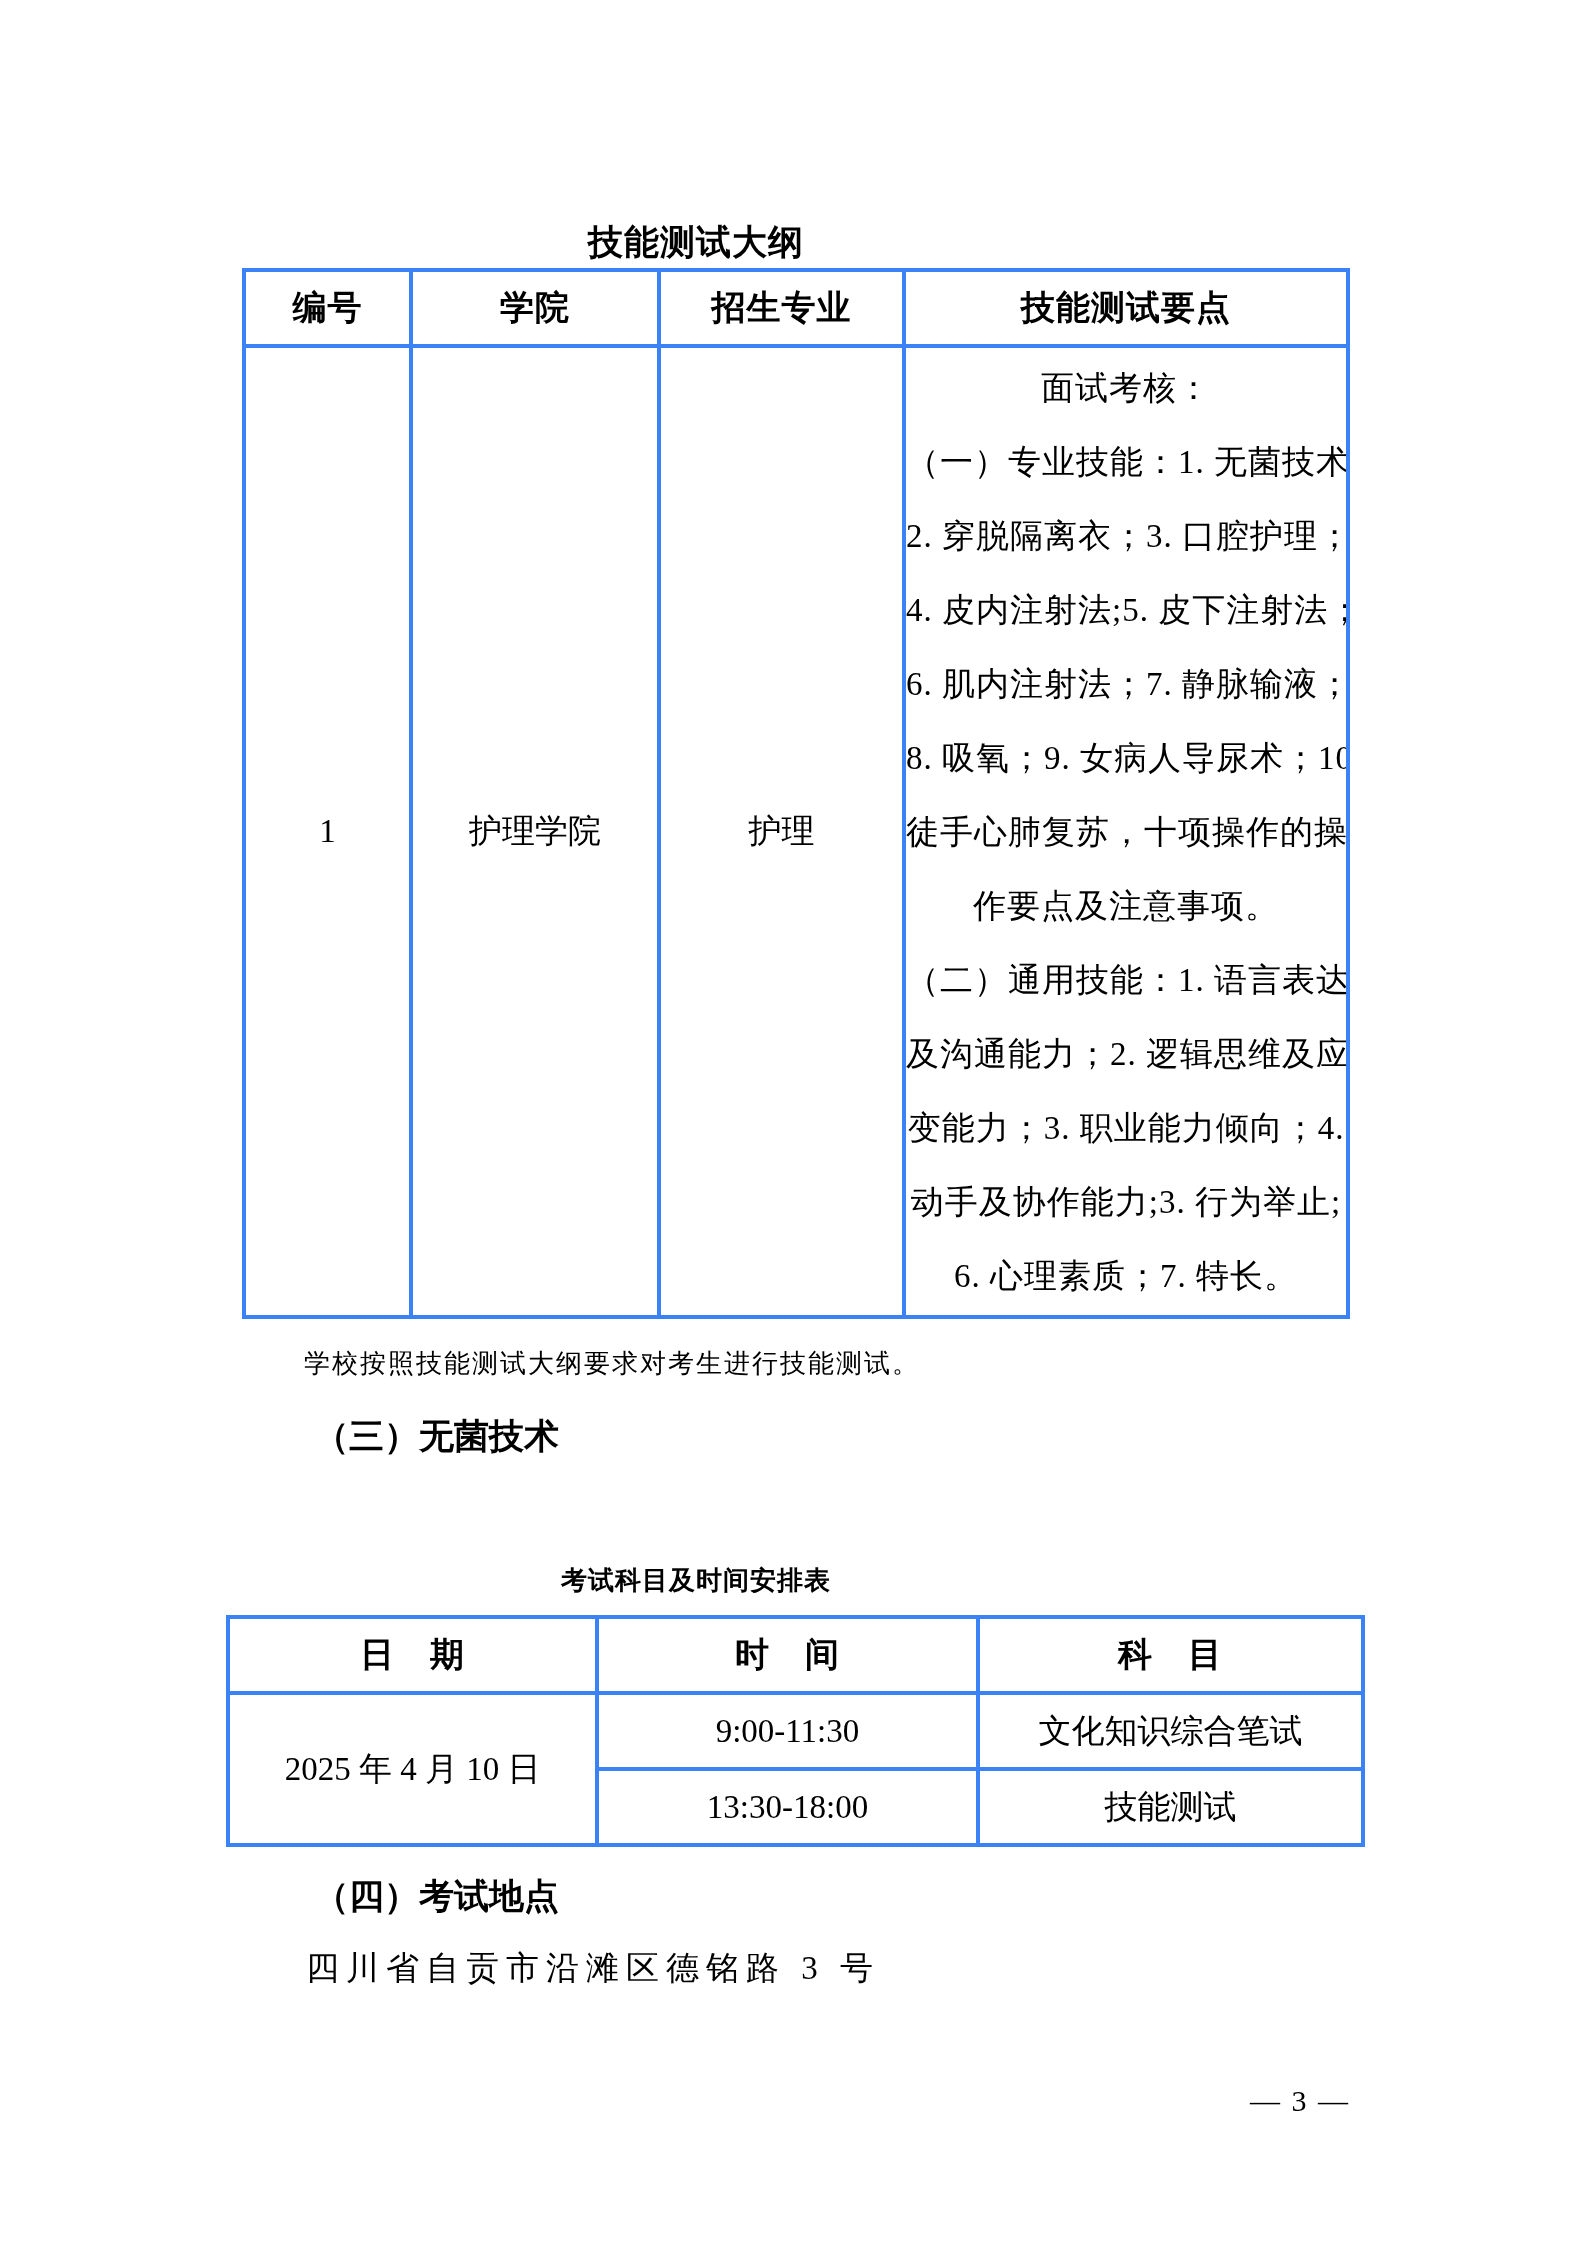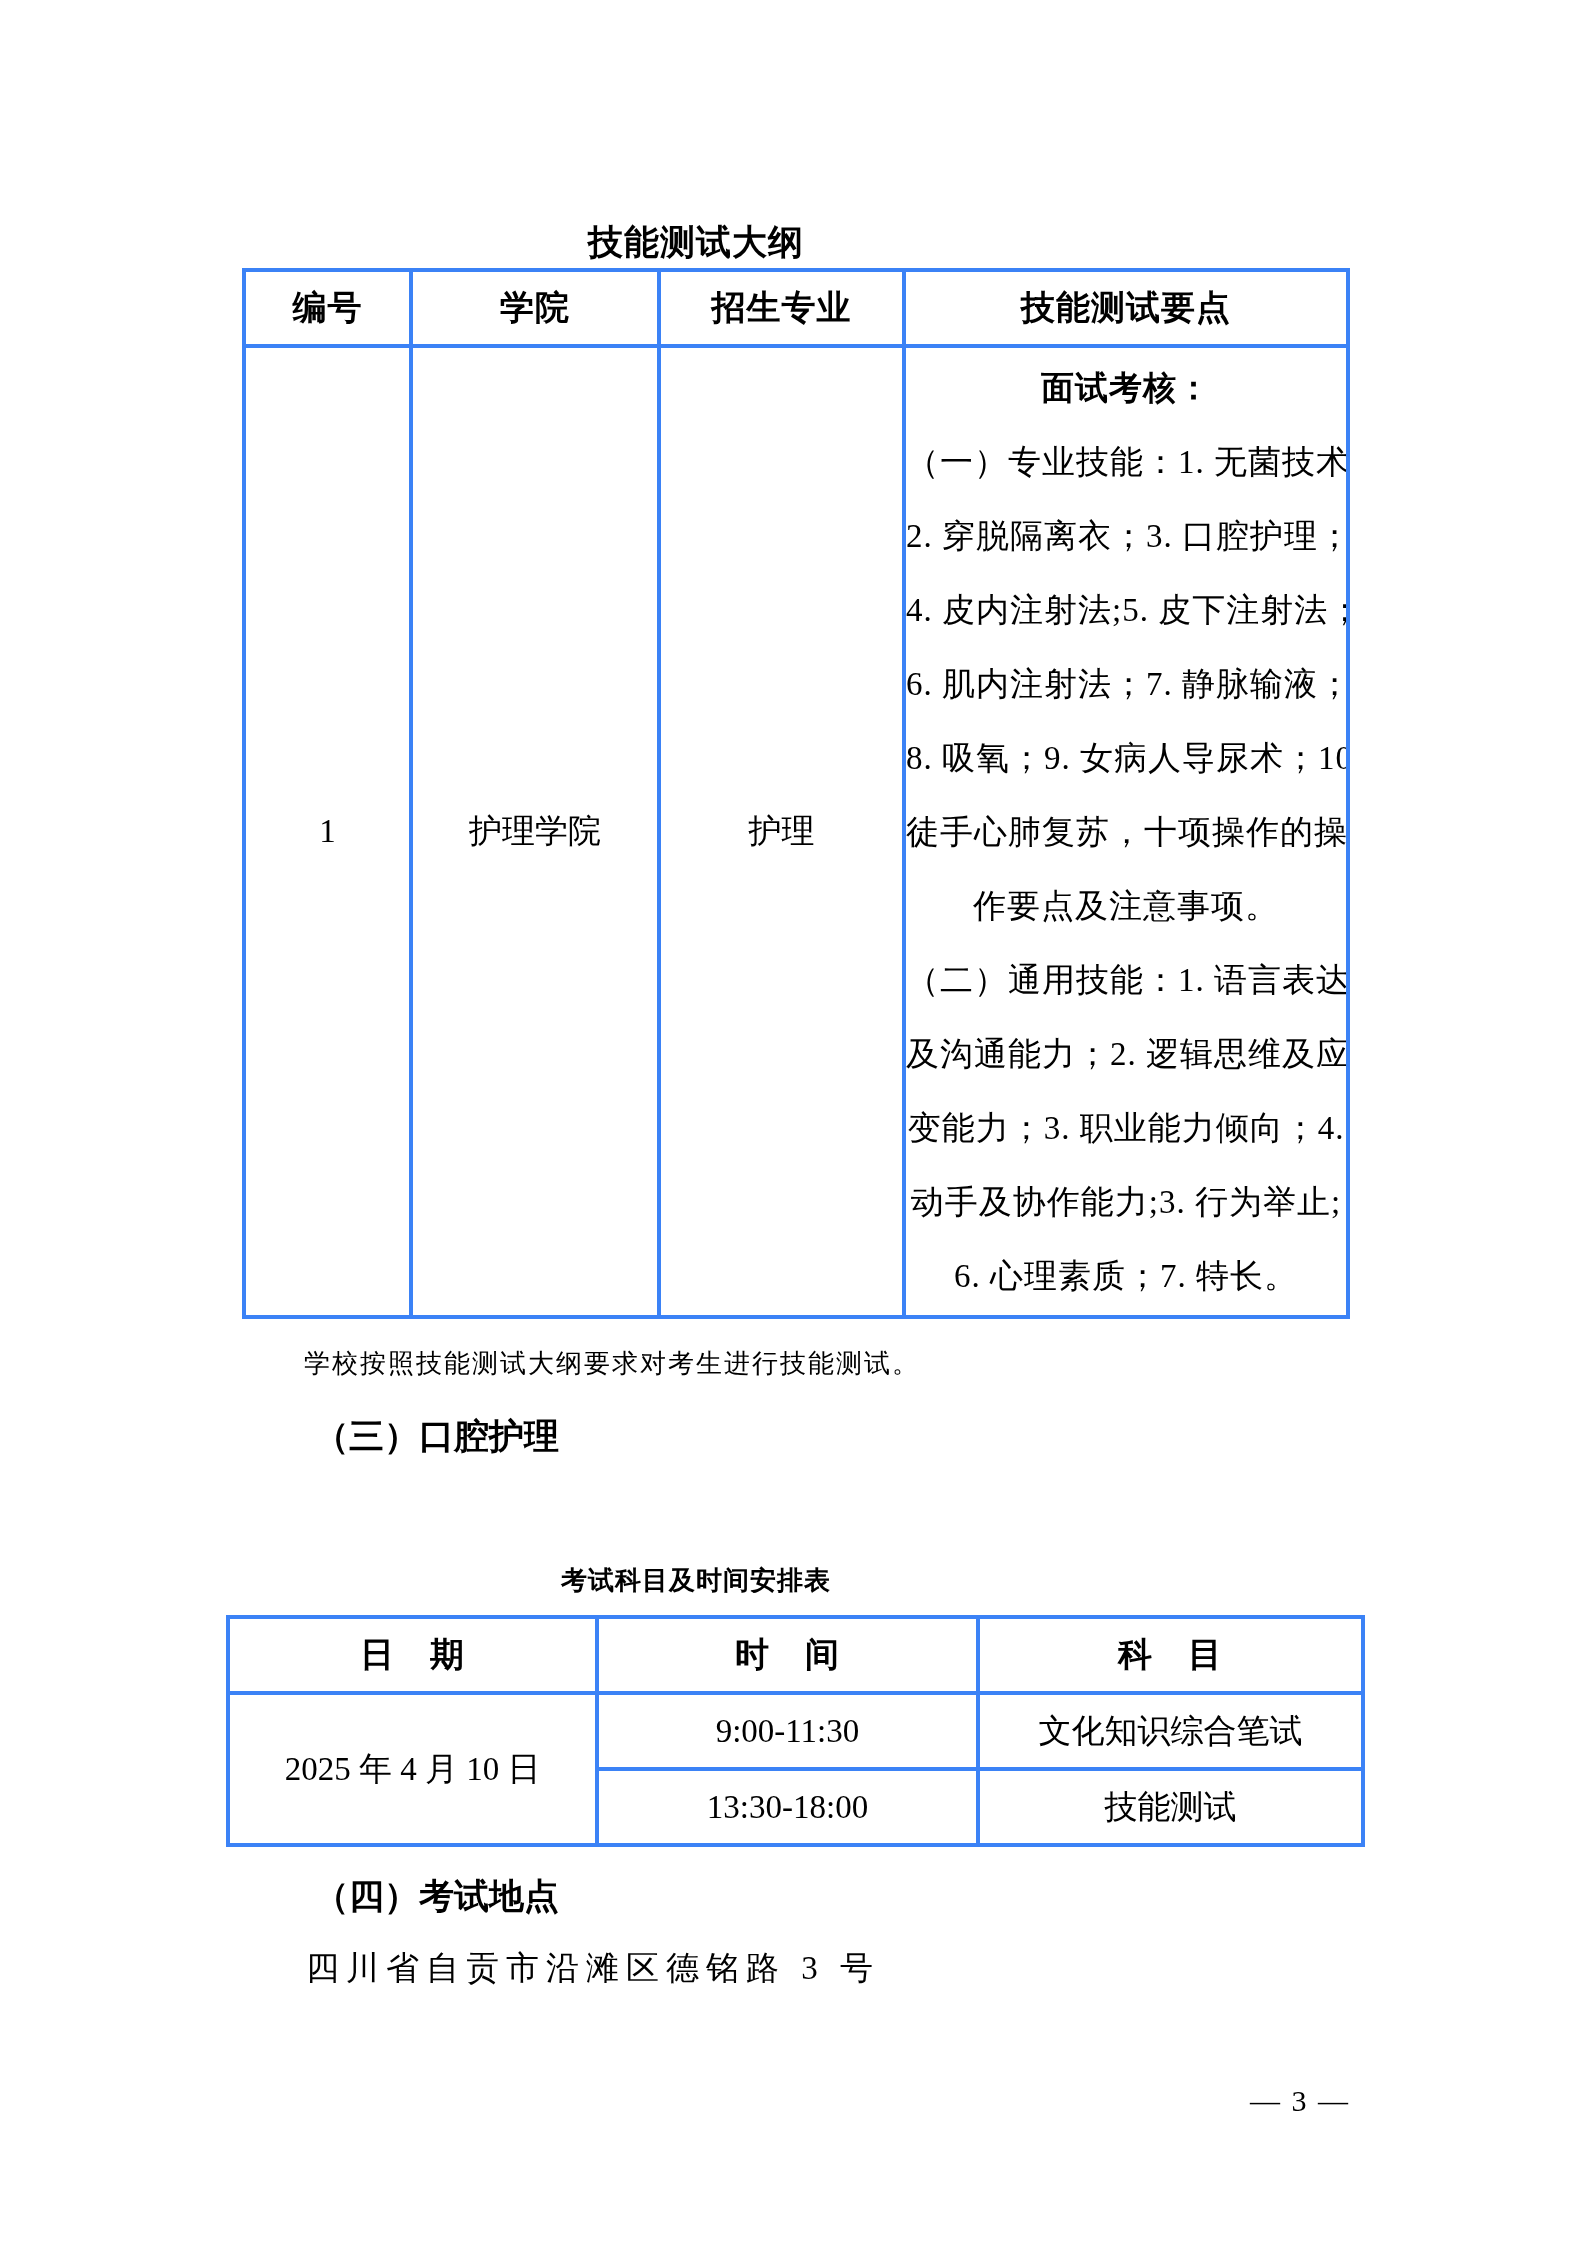--- a/index.html
+++ b/index.html
@@ -55,21 +55,21 @@
   }
   .pline {
     line-height: 74px;
     height: 74px;
     white-space: nowrap;
     letter-spacing: 1px;
     font-size: 33px;
   }
   .pline.hei {
     font-family: "Liberation Sans", sans-serif;
-    font-weight: bold;
+    font-weight: normal;
   }
   .note {
     position: absolute;
     left: 304px;
     top: 1346px;
     font-size: 26px;
     letter-spacing: 2px;
     white-space: nowrap;
   }
   .sec-heading {
@@ -141,21 +141,21 @@
           <div class="pline">变能力；3. 职业能力倾向；4.</div>
           <div class="pline">动手及协作能力;3. 行为举止;</div>
           <div class="pline">6. 心理素质；7. 特长。</div>
         </td>
       </tr>
     </tbody>
   </table>
 
   <div class="note">学校按照技能测试大纲要求对考生进行技能测试。</div>
 
-  <div class="sec-heading h3">（三）口腔护理</div>
+  <div class="sec-heading h3">（三）无菌技术</div>
 
   <div class="doc-title t2">考试科目及时间安排表</div>
 
   <table class="tbl tbl2">
     <colgroup>
       <col style="width:369px">
         <col style="width:381px">
         <col style="width:385px">
     </colgroup>
     <thead>

